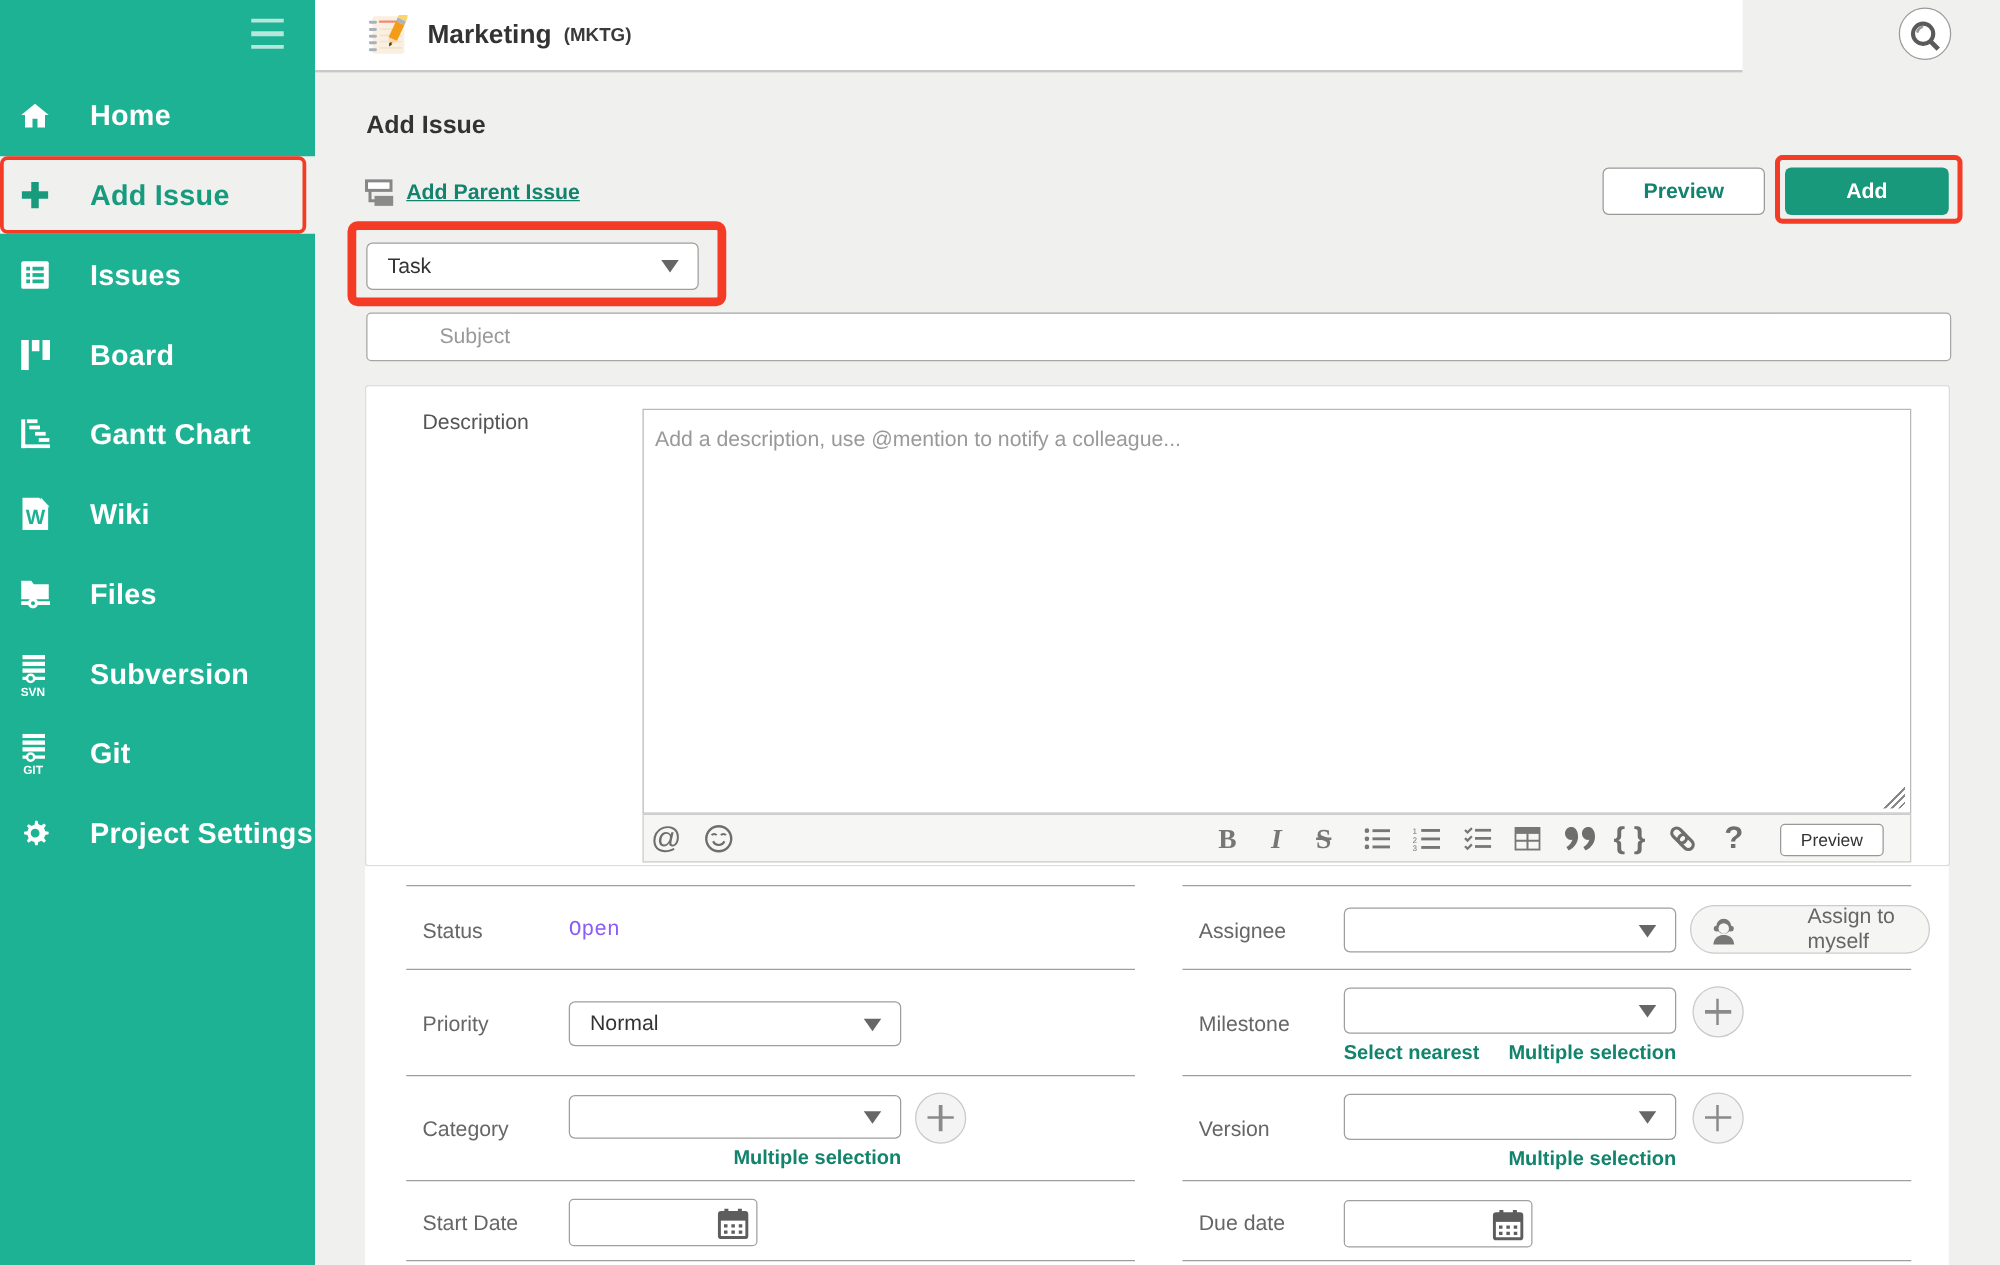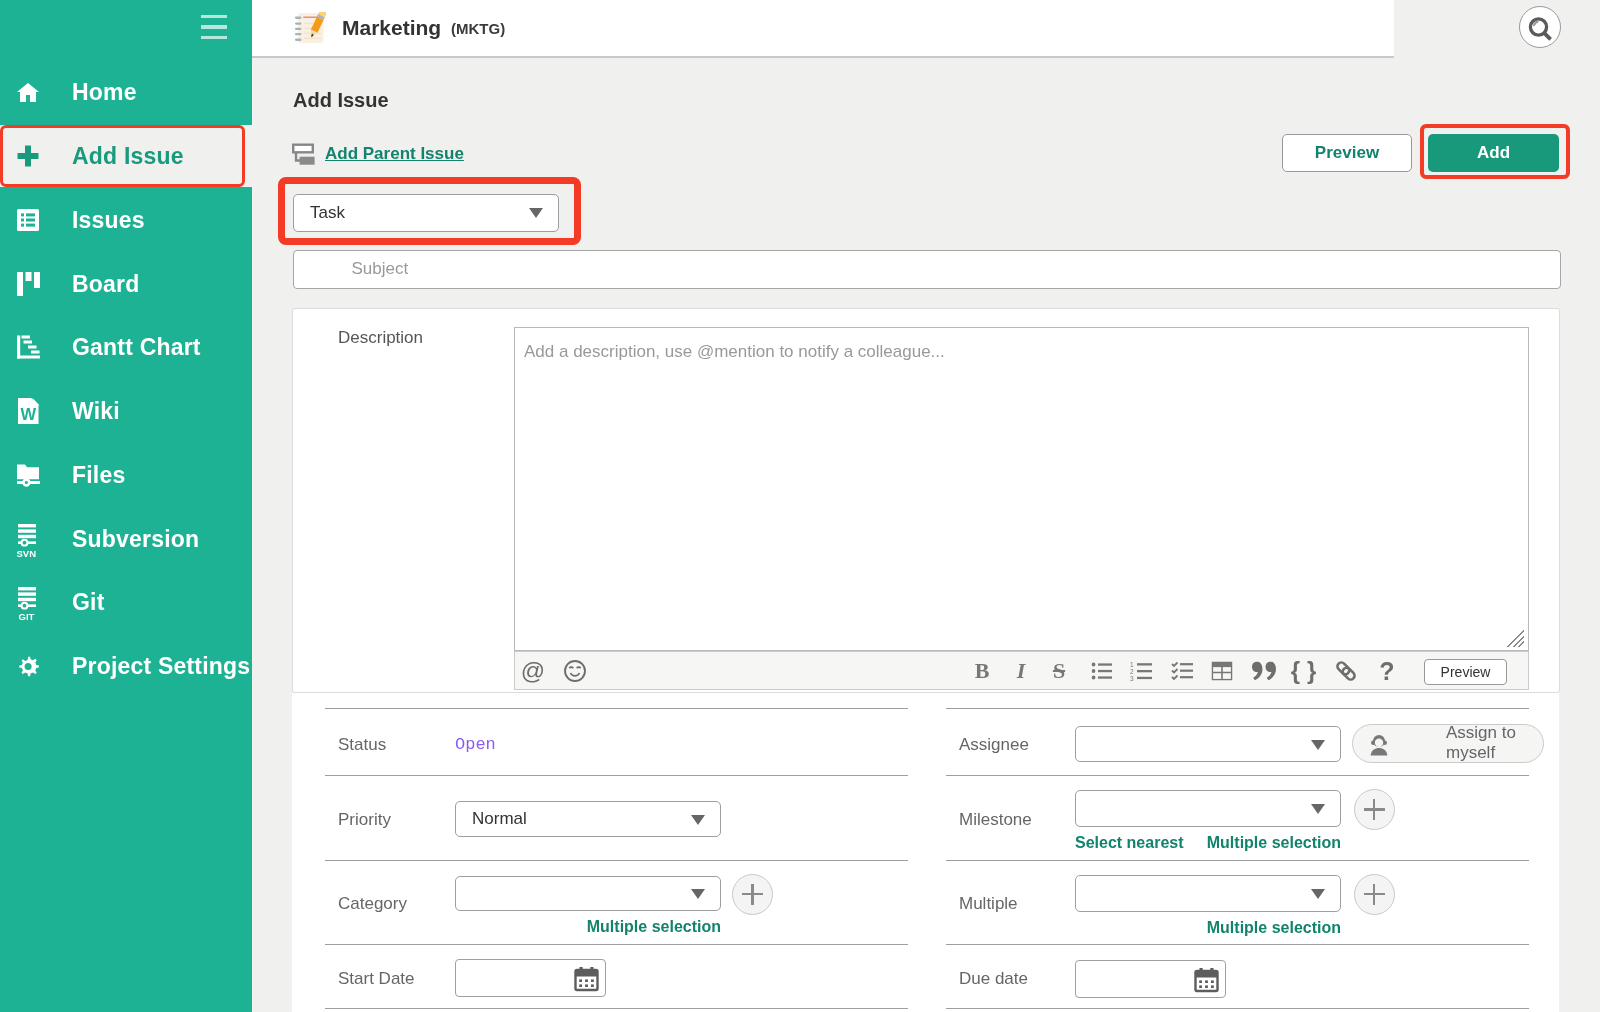--- a/index.html
+++ b/index.html
@@ -351,21 +351,21 @@
   </svg>
   <span>Assign to myself</span>
 </div>
 <div class="flabel" style="left:959px; top:810px">Milestone</div>
 <div class="sel" style="left:1075px; top:790px; width:266px; height:37px">
     <span class="caret"></span>
   </div>
 <div class="plusbtn" style="left:1353.5px; top:789px"></div>
 <div class="glink" style="left:1075px; top:834px">Select nearest</div>
 <div class="glink" style="left:1075px; top:834px; width:266px; text-align:right">Multiple selection</div>
-<div class="flabel" style="left:959px; top:894px">Multiple</div>
+<div class="flabel" style="left:959px; top:894px">Version</div>
 <div class="sel" style="left:1075px; top:874.5px; width:266px; height:37.5px">
     <span class="caret"></span>
   </div>
 <div class="plusbtn" style="left:1353.5px; top:873.5px"></div>
 <div class="glink" style="left:1075px; top:918.5px; width:266px; text-align:right">Multiple selection</div>
 <div class="flabel" style="left:959px; top:969px">Due date</div>
 <div class="dinput" style="left:1075px; top:960px"></div>
 <svg class="abs" style="left:1194px; top:966.5px" width="25" height="26" viewBox="0 0 25 26">
   <rect x="1.5" y="4" width="22" height="20" rx="1.5" fill="#fff" stroke="#5d5d5d" stroke-width="2.4"></rect>
   <rect x="1.5" y="4" width="22" height="6.5" fill="#5d5d5d"></rect>

